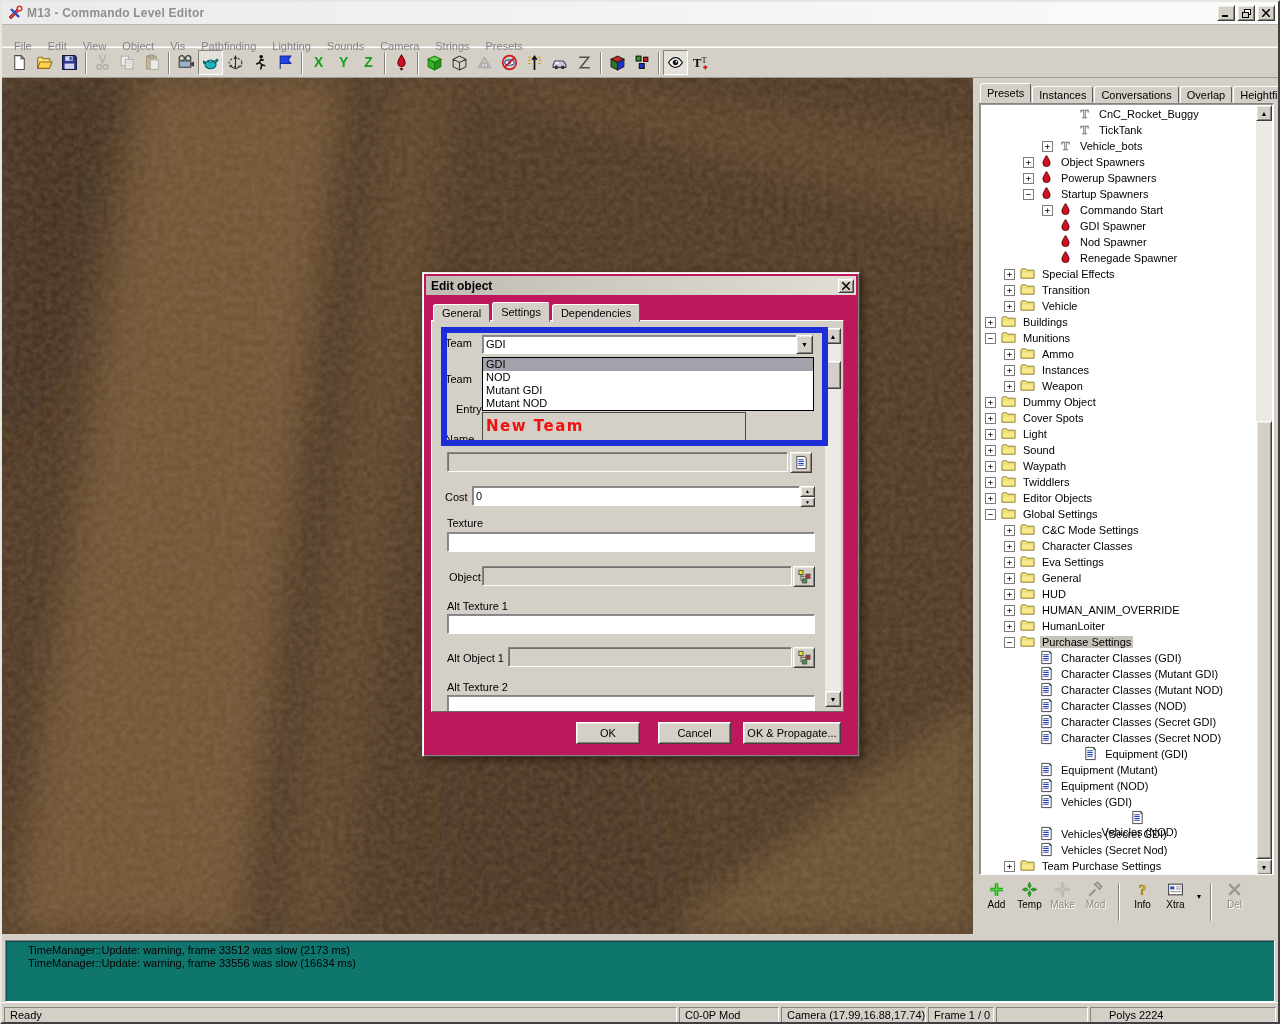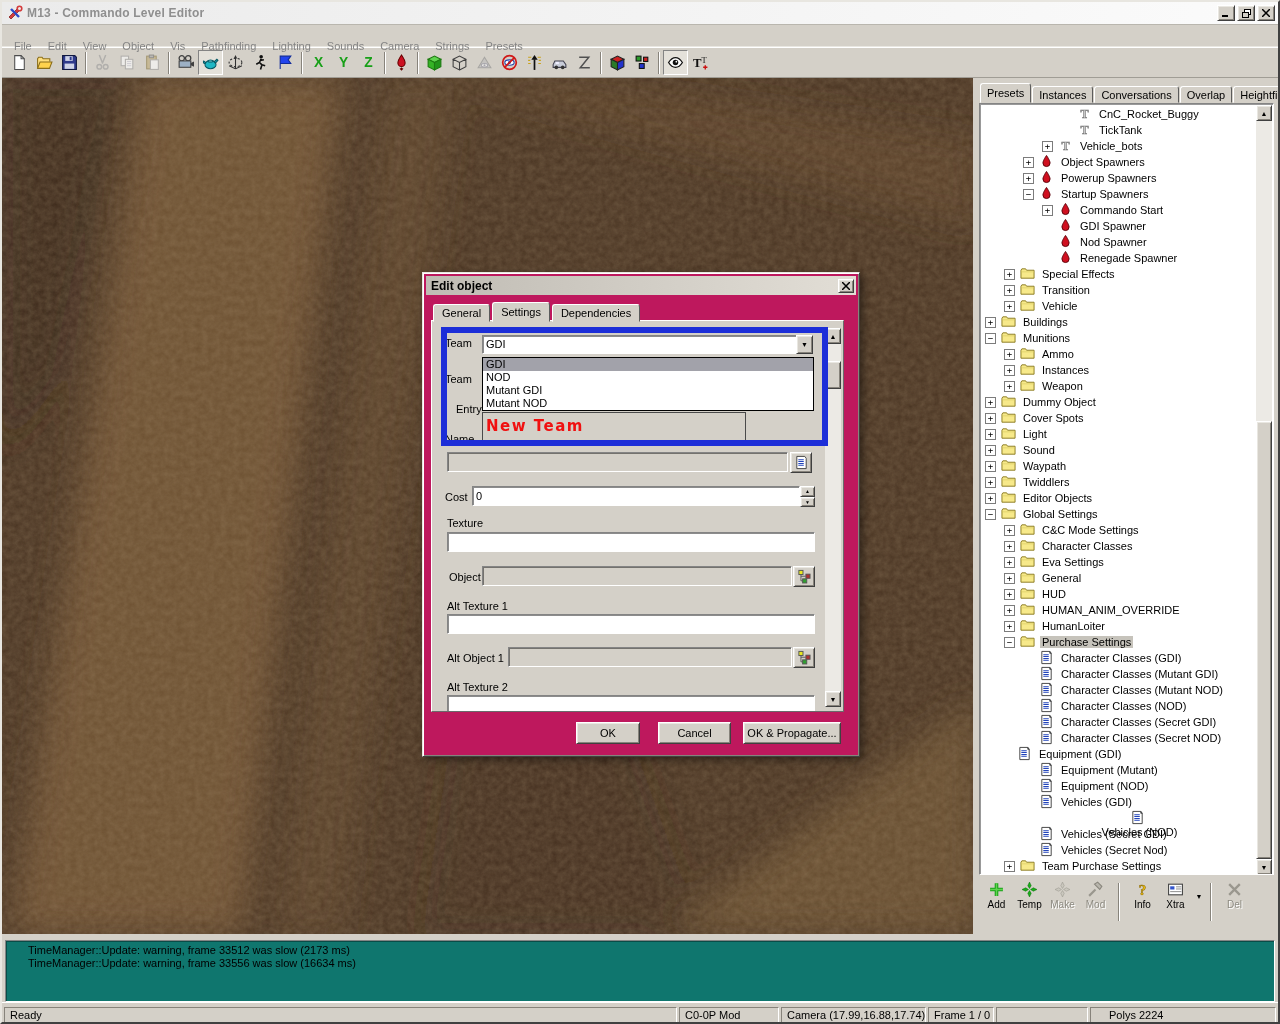--- a/index.html
+++ b/index.html
@@ -678,21 +678,21 @@
             </div>
             <div class="trow" style="padding-left: 42px;">
               <span class="expspace"></span>
               <span class="ticon"><svg viewBox="0 0 16 16">
                   <path d="M3 1.5h8.5l1.5 2v11H3z" fill="#fff" stroke="#404040"></path>
                   <path d="M11.5 1.5l1.5 2h-1.5z" fill="#b0c4de" stroke="#404040"></path>
                   <path d="M4.6 5h5.8M4.6 7h5.8M4.6 9h5.8M4.6 11h5.8" stroke="#2244bb" stroke-width="1.1"></path>
                 </svg></span>
               <span class="tlabel">Character Classes (Secret NOD)</span>
             </div>
-            <div class="trow" style="padding-left: 20px;">
+            <div class="trow" style="padding-left: 20px; justify-content: center;">
               <span class="expspace"></span>
               <span class="ticon"><svg viewBox="0 0 16 16">
                   <path d="M3 1.5h8.5l1.5 2v11H3z" fill="#fff" stroke="#404040"></path>
                   <path d="M11.5 1.5l1.5 2h-1.5z" fill="#b0c4de" stroke="#404040"></path>
                   <path d="M4.6 5h5.8M4.6 7h5.8M4.6 9h5.8M4.6 11h5.8" stroke="#2244bb" stroke-width="1.1"></path>
                 </svg></span>
               <span class="tlabel">Equipment (GDI)</span>
             </div>
             <div class="trow" style="padding-left: 42px;">
               <span class="expspace"></span>

